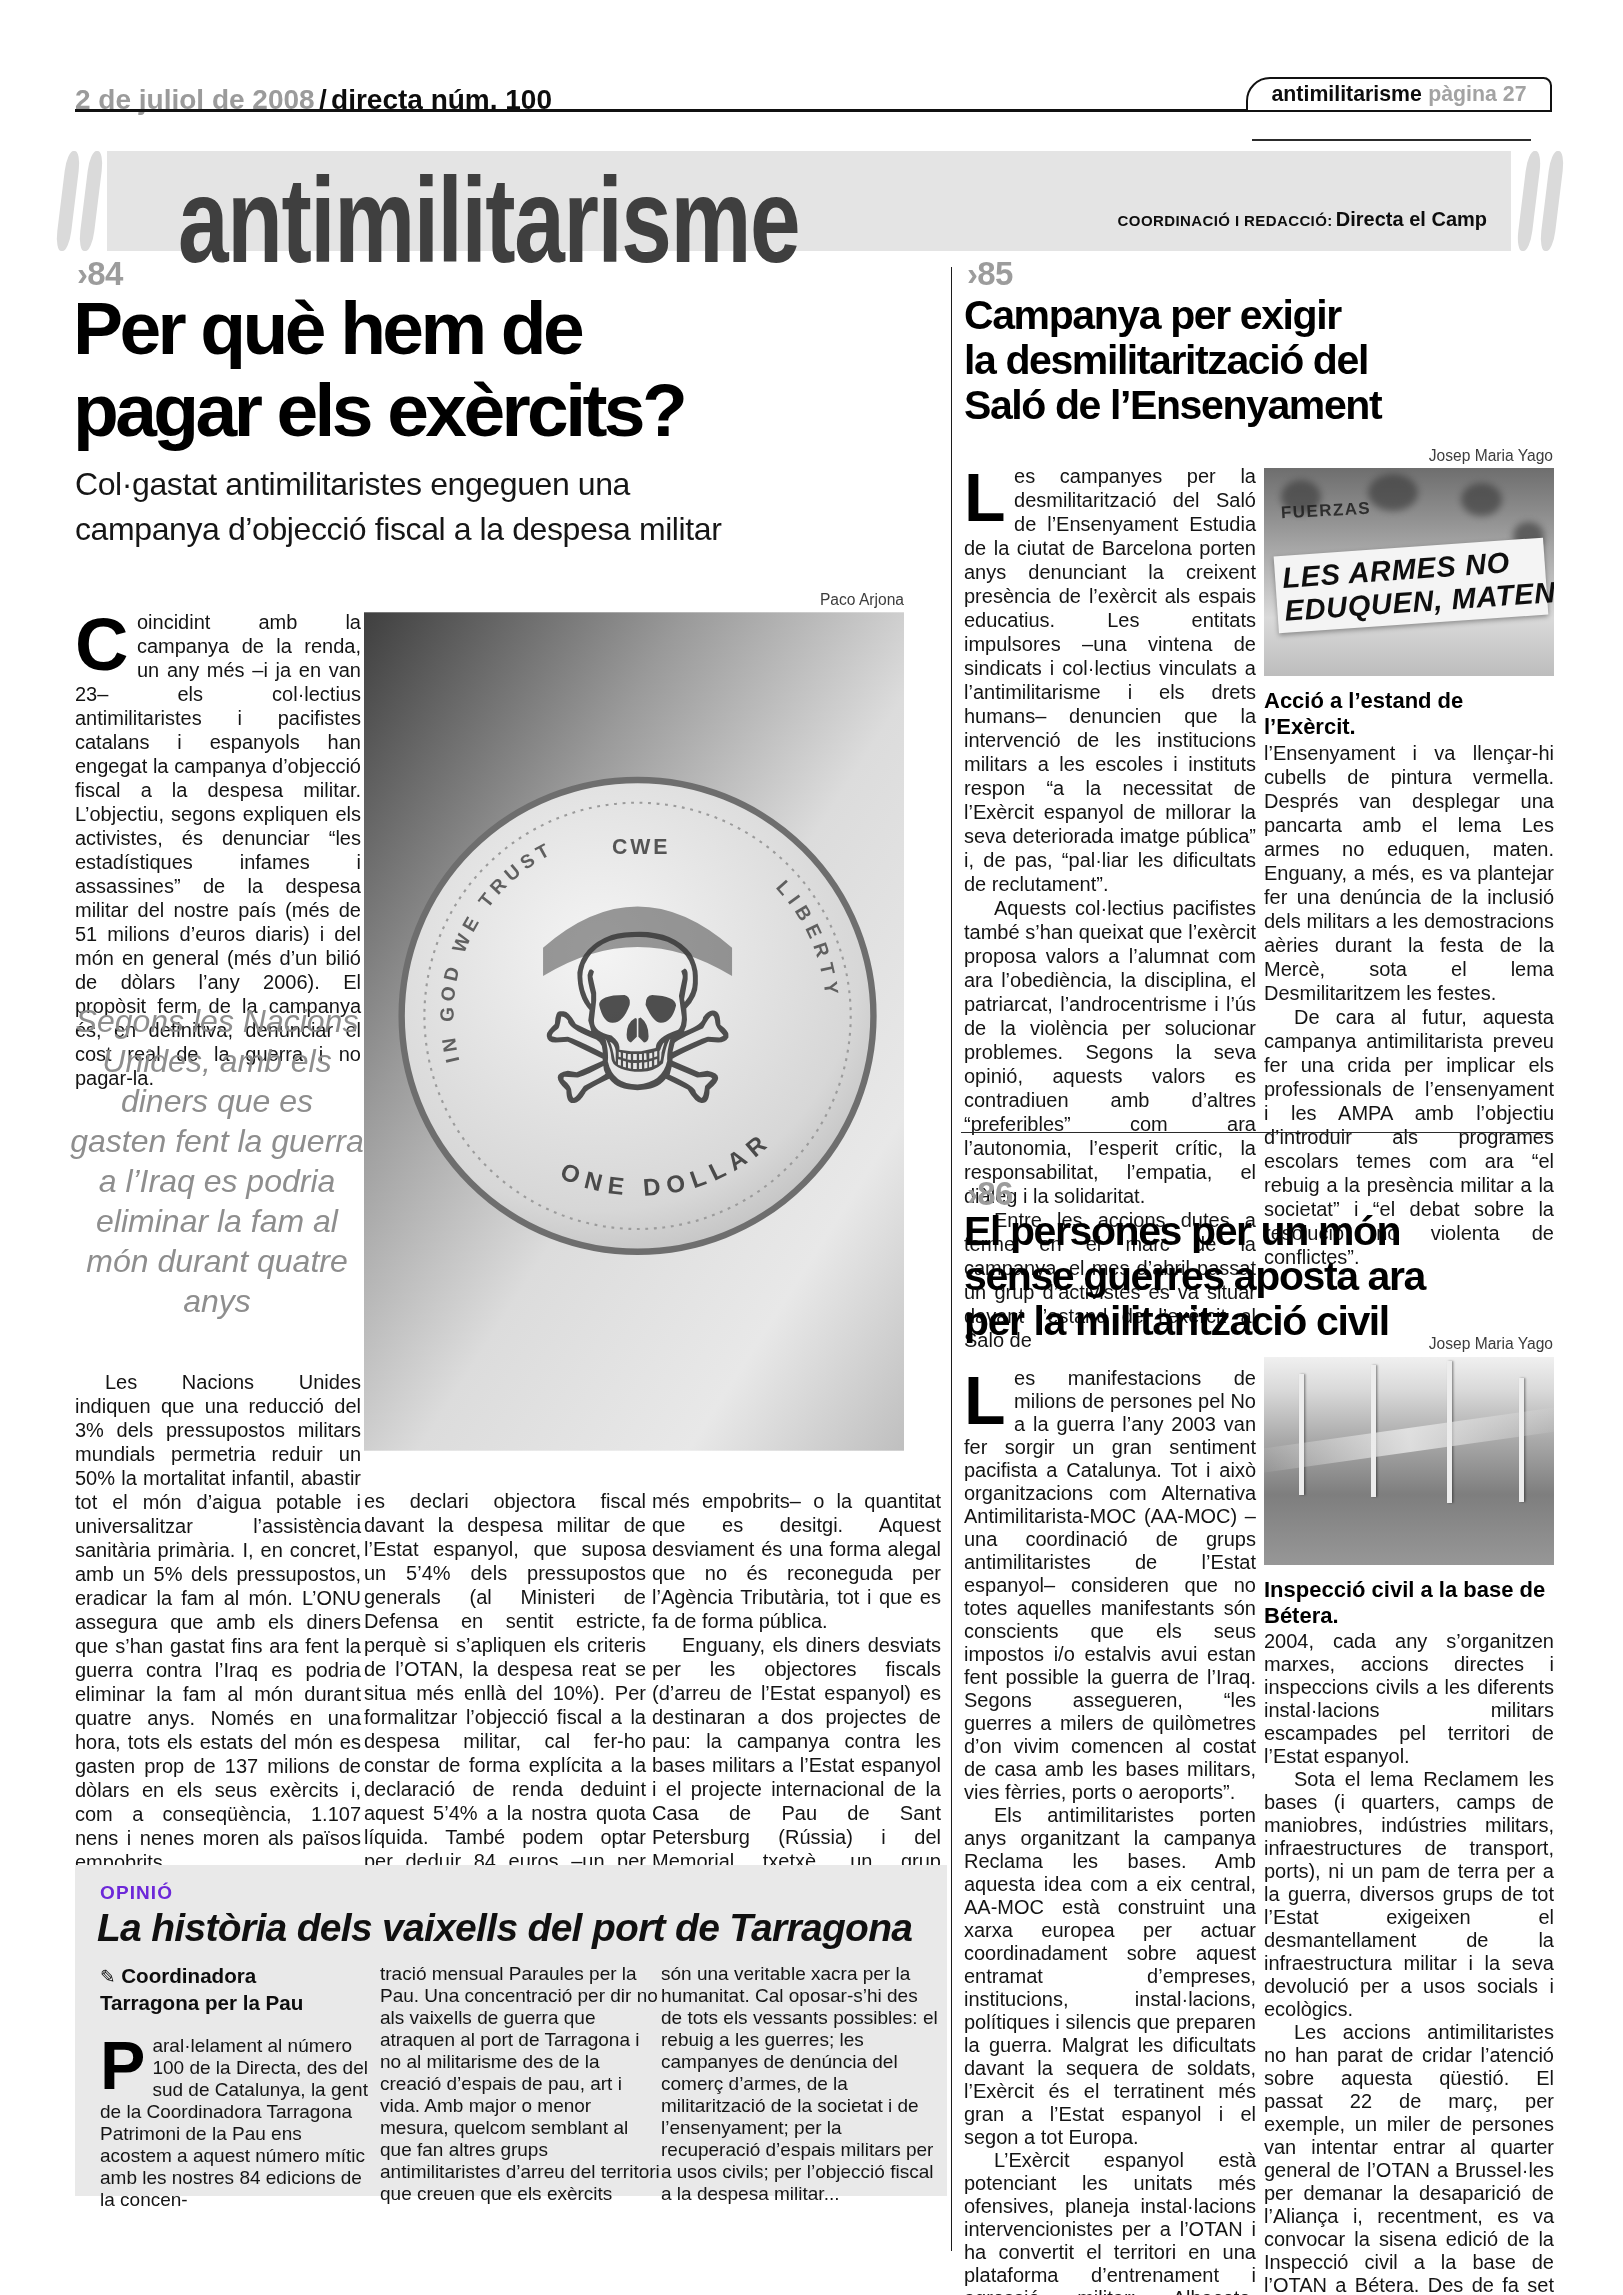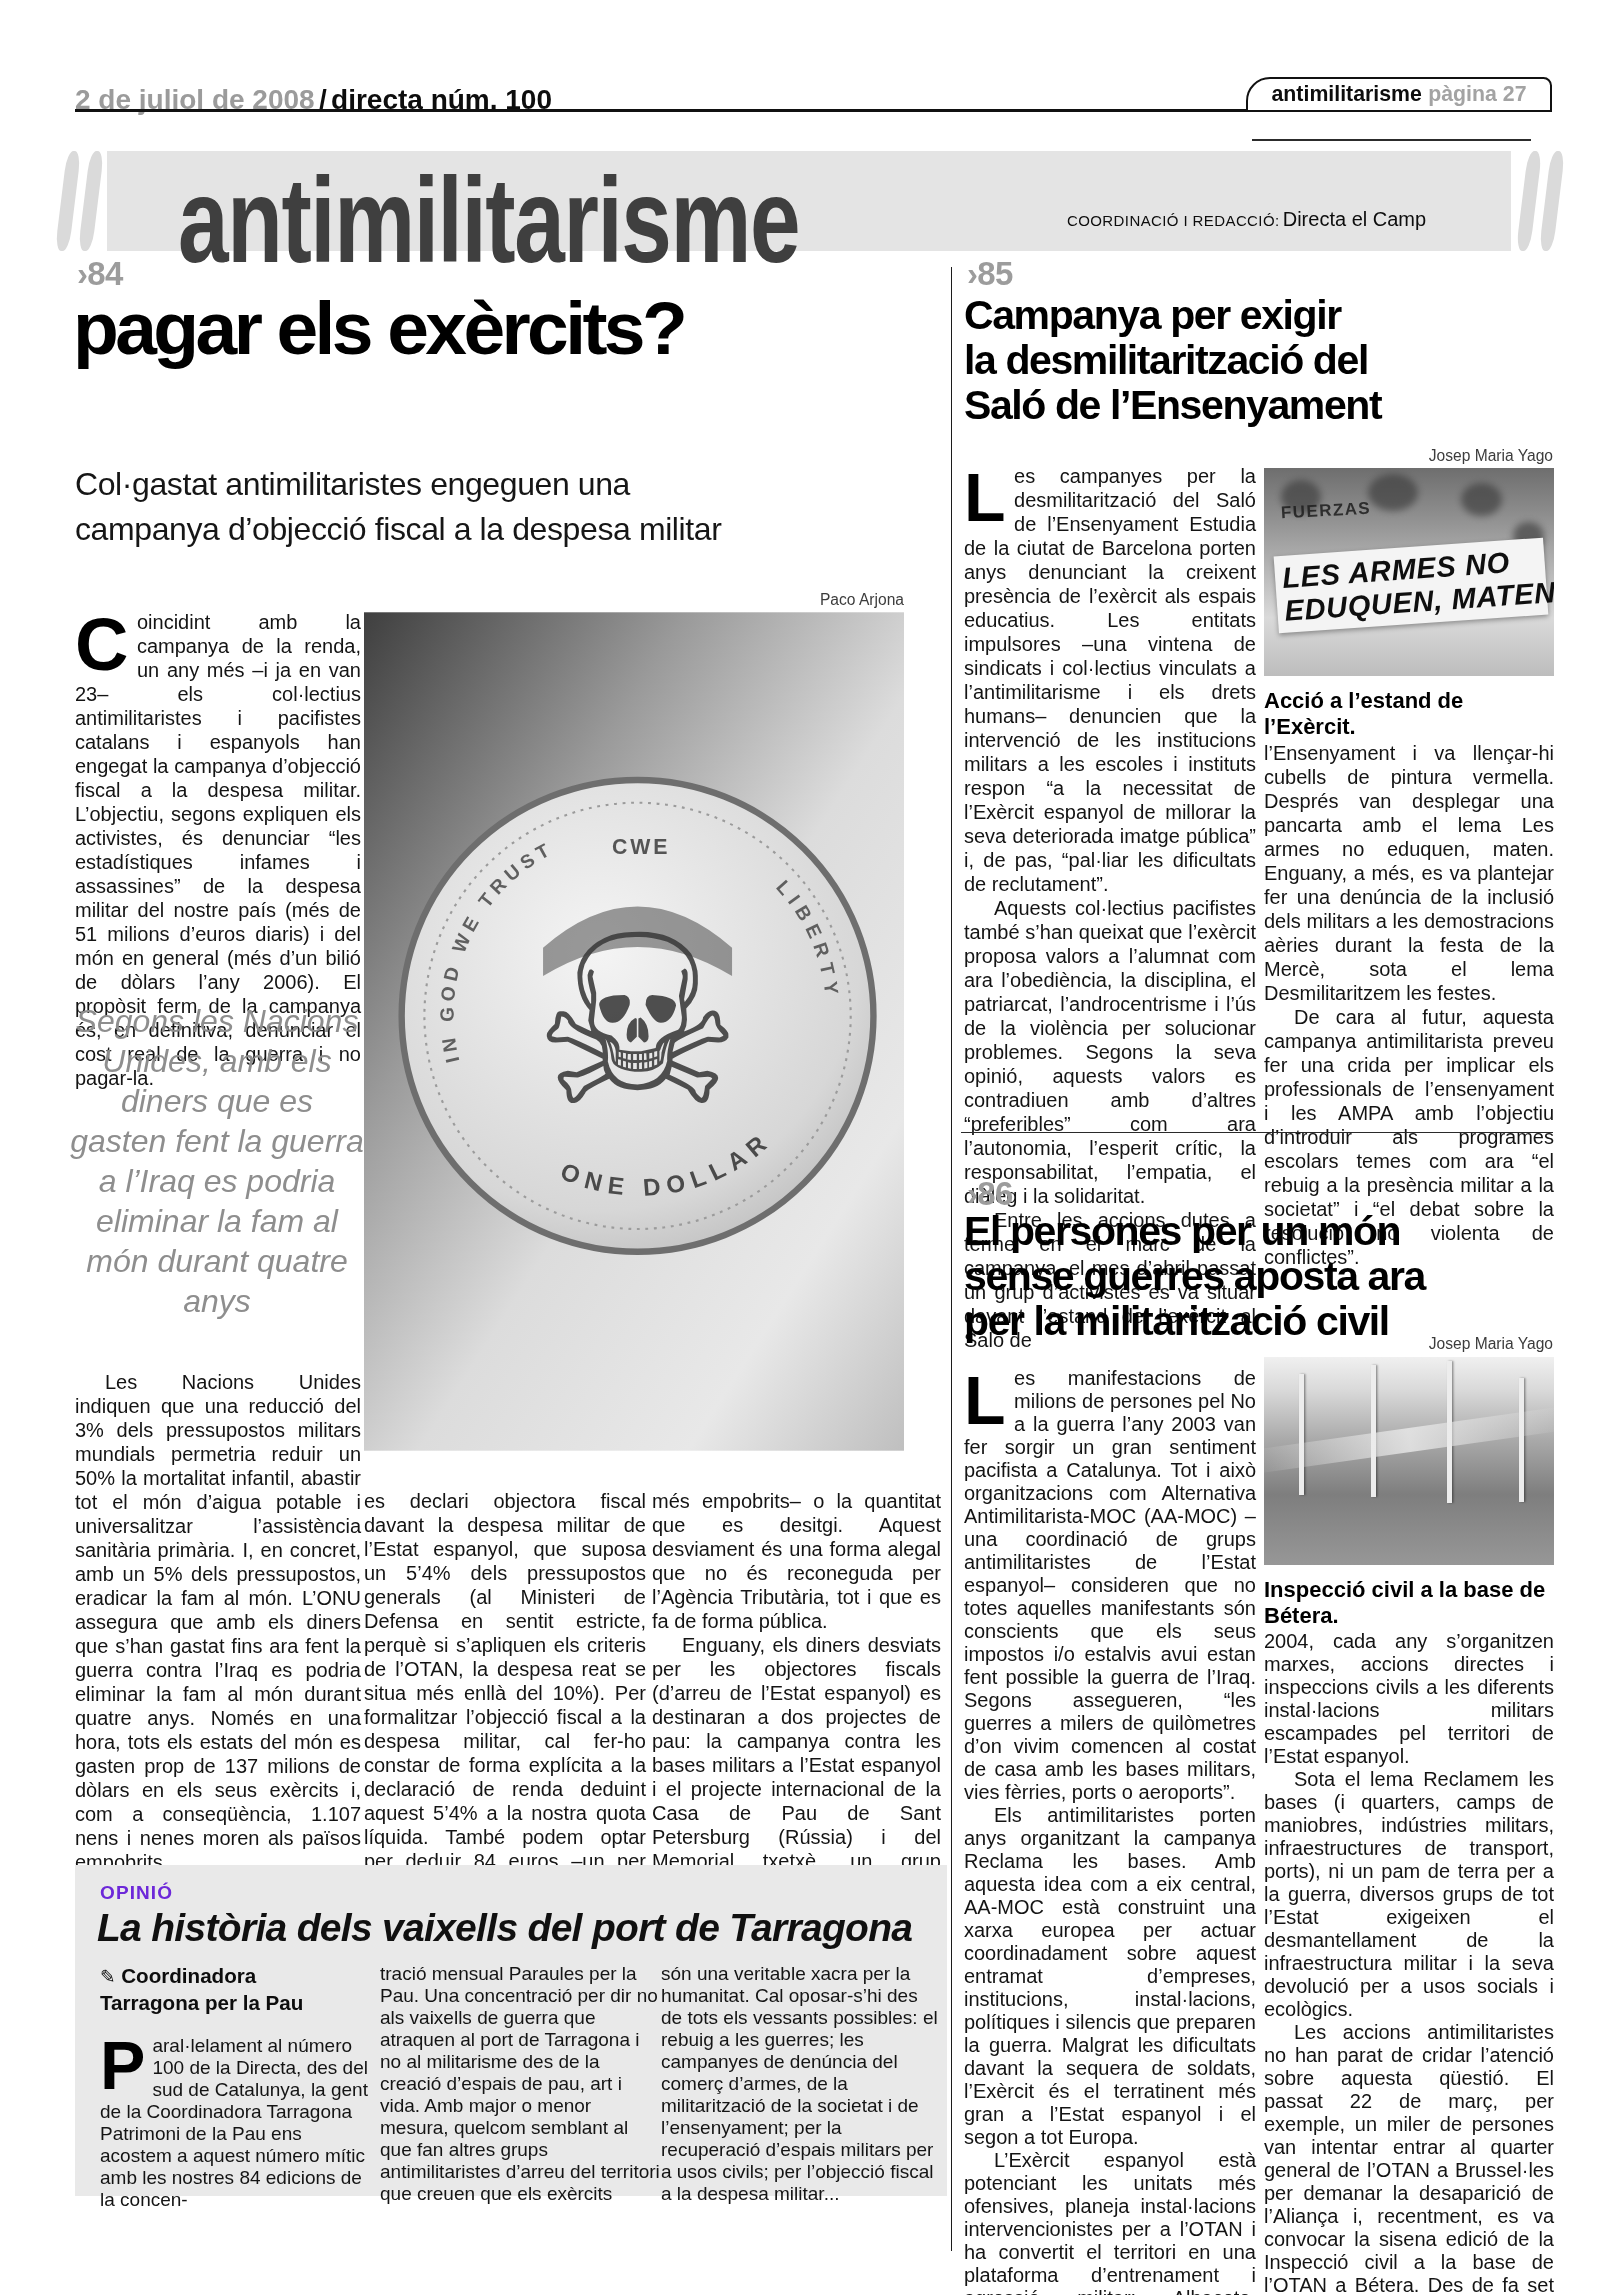--- a/index.html
+++ b/index.html
@@ -20,21 +20,21 @@
   }
   .page-tab .sec{font-weight:900;color:#0d0d0d;}
   .page-tab .pg{font-weight:700;color:#a3a3a3;}
   
   .band{background:#e4e4e4;}
   .flourish{background:#dadada;border-radius:45%/20%;}
   .masthead-title{
     font-size:91px;font-weight:900;color:#3f3f3f;letter-spacing:-1.4px;
     transform:scaleY(1.32);transform-origin:top left;white-space:nowrap;
   }
-  .coord{font-weight:400;color:#0d0d0d;text-align:left;}
+  .coord{font-weight:700;color:#0d0d0d;text-align:right;}
   .coord .lbl{font-size:15px;letter-spacing:0.4px;}
   .coord .val{font-size:20px;}
   
   .kicker{font-weight:900;font-size:33px;color:#9c9c9c;letter-spacing:-0.7px;}
   .headline-xl{font-weight:900;color:#000;font-size:75px;line-height:82px;letter-spacing:-3.6px;}
   .headline-l{font-weight:900;color:#000;font-size:41px;line-height:45px;letter-spacing:-1.4px;}
   .headline-xl span,.headline-l span{display:block;}
   .subtitle{font-size:32px;line-height:45px;color:#161616;font-weight:400;letter-spacing:-0.4px;}
   .subtitle span{display:block;}
   .body{font-size:20px;line-height:24px;text-align:justify;color:#141414;}
@@ -89,20 +89,21 @@
   <div class="abs flourish" style="left:1522px;top:151px;width:14.2px;height:100px;transform:skewX(-7deg);"></div>
   <div class="abs flourish" style="left:1545px;top:151px;width:14.2px;height:100px;transform:skewX(-7deg);"></div>
   <div class="abs masthead-title" style="left:178px;top:152px;">antimilitarisme</div>
   <div class="abs coord" style="left:1067px;top:208px;width:420px;">
     <span class="lbl">COORDINACIÓ I REDACCIÓ:</span>
     <span class="val">Directa el Camp</span>
   </div>
 
   <div class="abs kicker" style="left:77px;top:255px;">›84</div>
   <div class="abs headline-xl" style="left:73px;top:287px;width:889px;">
+    <span>Per què hem de</span>
     <span>pagar els exèrcits?</span>
   </div>
   <div class="abs subtitle" style="left:75px;top:462px;width:889px;">
     <span>Col·gastat antimilitaristes engeguen una</span>
     <span>campanya d’objecció fiscal a la despesa militar</span>
   </div>
   <div class="abs credit" style="left:620px;top:591px;width:284px;">Paco Arjona</div>
 
   <div class="abs photo" style="left:364px;top:612px;width:540px;height:839px;">
     <svg width="540" height="839" viewBox="0 0 760 1180">

